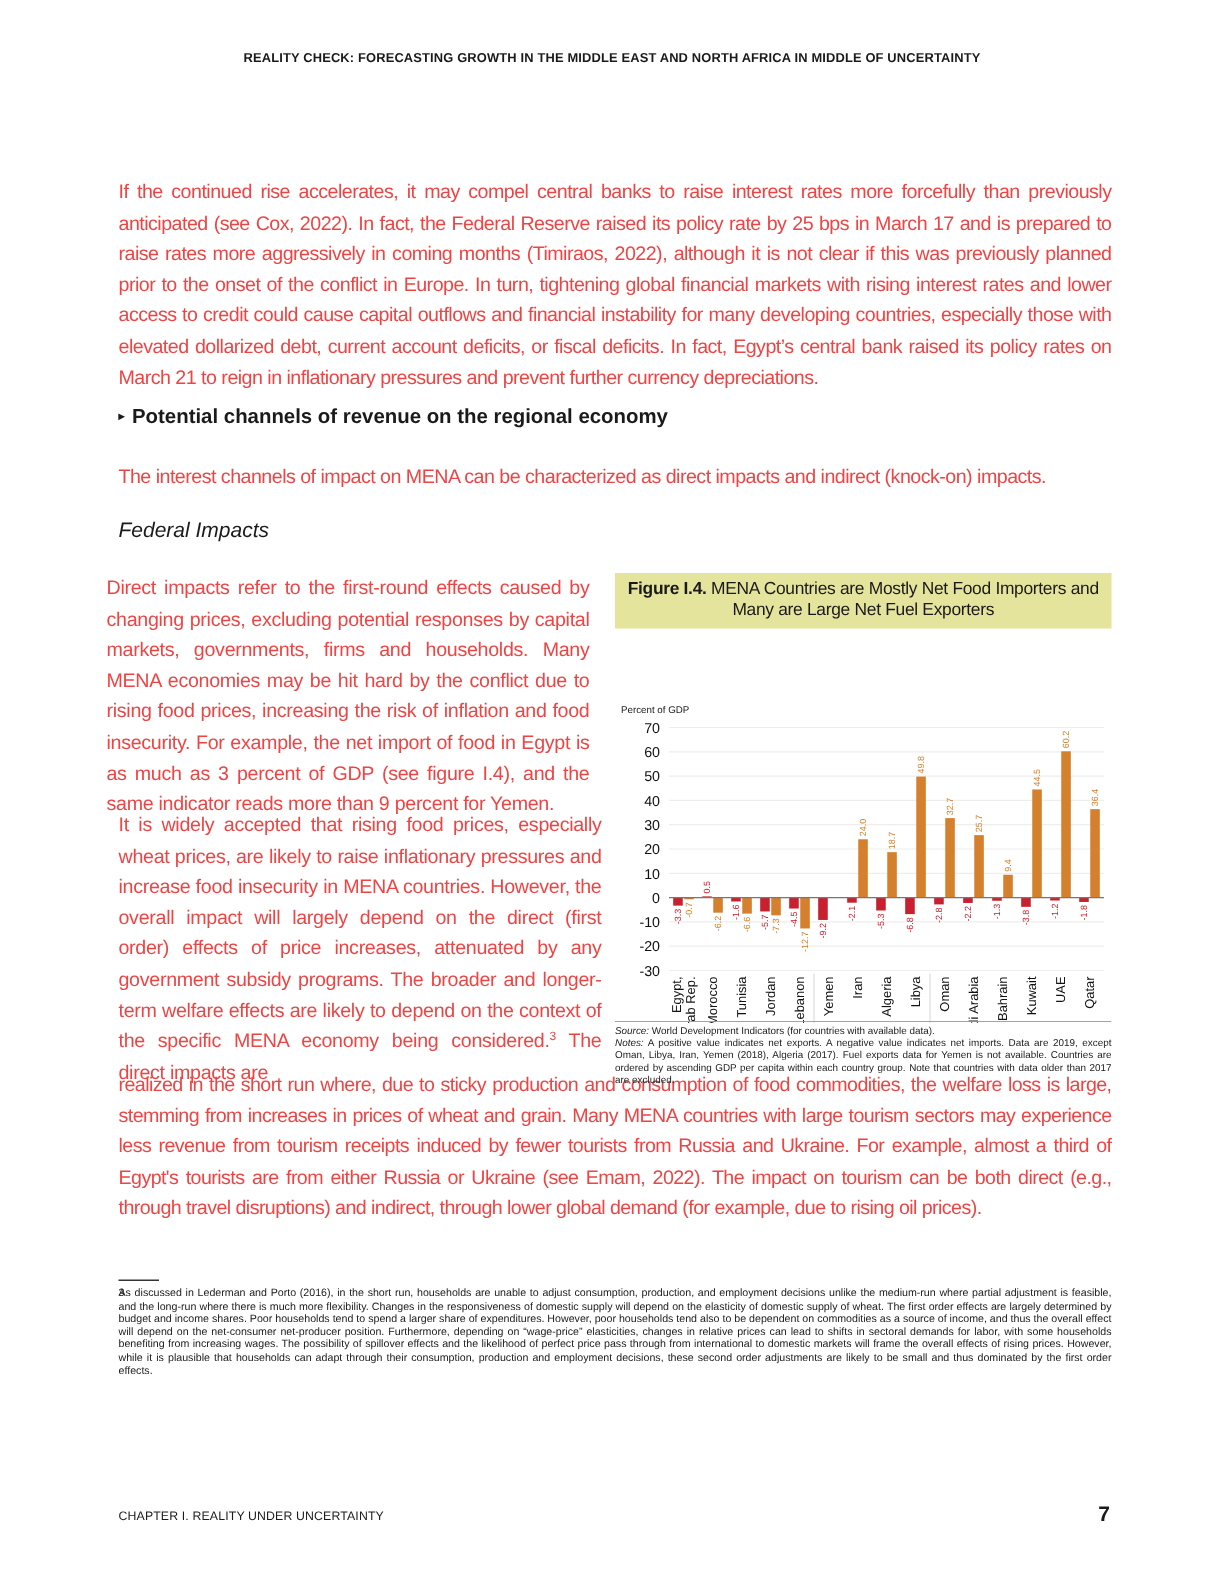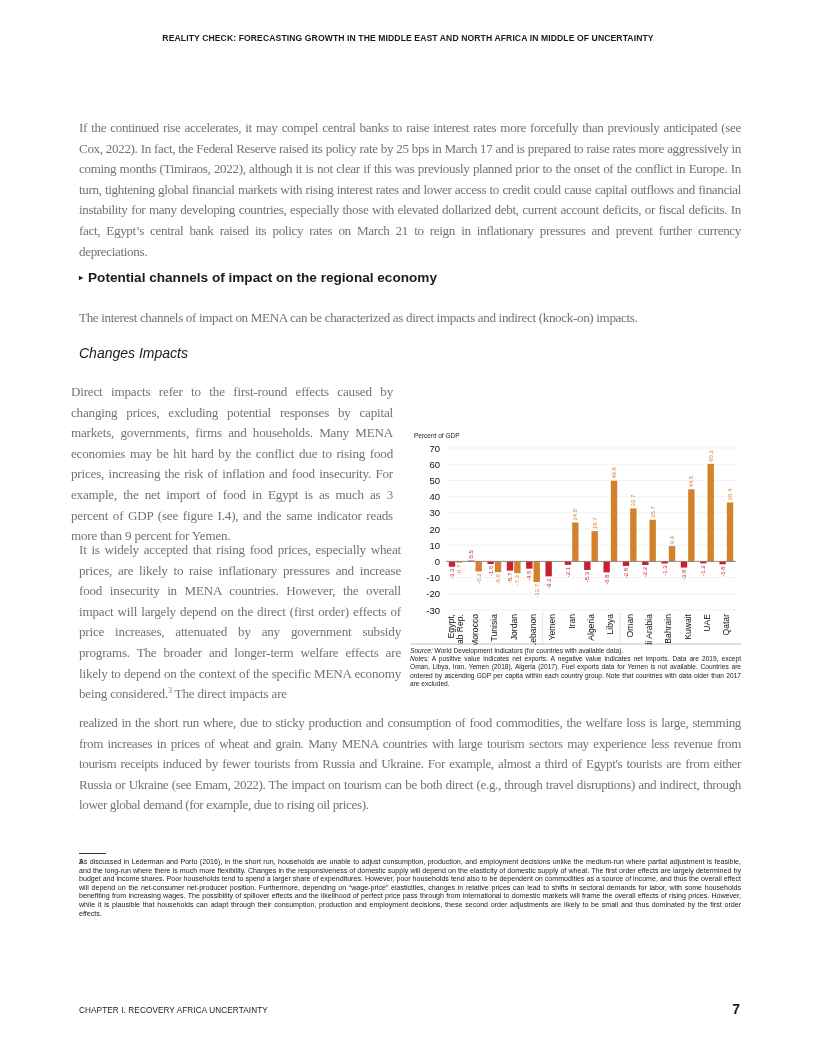--- a/index.html
+++ b/index.html
@@ -1,21 +1,21 @@
 <!DOCTYPE html>
 <html><head>
 <meta charset="utf-8">
 <style>
   html, body { margin: 0; padding: 0; background: #ffffff; }
   body { width: 816px; height: 1056px; position: relative; overflow: hidden;
          font-family: "Liberation Sans", sans-serif; color: #1a1a1a; }
   .running-head { position: absolute; top: 33px; left: 0; width: 816px; text-align: center;
          font-family: "Liberation Sans", sans-serif; font-weight: bold; font-size: 8.6px; letter-spacing: 0.1px; }
-  .body-text { font-family: Liberation Serif, serif; font-size: 13.1px; line-height: 20.6px; text-align: justify;
-         color: #737373; }
+  .body-text { font-family: Liberation Sans, sans-serif; font-size: 13.1px; line-height: 20.6px; text-align: justify;
+         color: #ef4444; }
   #para1 { position: absolute; left: 79px; top: 118px; width: 662px; font-stretch: condensed; letter-spacing: -0.35px; }
   #section-heading { position: absolute; left: 79px; top: 270px; font-weight: bold; font-size: 13.6px; }
   #section-heading .tri { font-size: 8px; margin-right: 5px; vertical-align: 2px; }
   #para2 { position: absolute; left: 79px; top: 308px; width: 662px; letter-spacing: -0.35px; }
   #subheading { position: absolute; left: 79px; top: 345px; font-style: italic; font-size: 14px; }
   #para3 { position: absolute; left: 71px; top: 382px; width: 322px; letter-spacing: -0.2px; }
   #para4 { position: absolute; left: 79px; top: 540px; width: 322px; letter-spacing: -0.2px; }
   #para5 { position: absolute; left: 79px; top: 713px; width: 662px; letter-spacing: -0.38px; }
   sup { font-size: 8px; vertical-align: 5px; line-height: 0; }
 
@@ -39,33 +39,34 @@
   #footer-left { position: absolute; left: 79px; top: 1006px; font-size: 8.2px; letter-spacing: 0.1px; }
   #footer-page { position: absolute; right: 76px; top: 1001px; font-size: 14px; font-weight: bold; }
 </style>
 </head>
 <body>
 
 <div class="running-head">REALITY CHECK: FORECASTING GROWTH IN THE MIDDLE EAST AND NORTH AFRICA IN MIDDLE OF UNCERTAINTY</div>
 
 <p id="para1" class="body-text" style="margin:0">If the continued rise accelerates, it may compel central banks to raise interest rates more forcefully than previously anticipated (see Cox, 2022). In fact, the Federal Reserve raised its policy rate by 25 bps in March 17 and is prepared to raise rates more aggressively in coming months (Timiraos, 2022), although it is not clear if this was previously planned prior to the onset of the conflict in Europe. In turn, tightening global financial markets with rising interest rates and lower access to credit could cause capital outflows and financial instability for many developing countries, especially those with elevated dollarized debt, current account deficits, or fiscal deficits. In fact, Egypt’s central bank raised its policy rates on March 21 to reign in inflationary pressures and prevent further currency depreciations.</p>
 
-<div id="section-heading"><span class="tri">▸</span><span>Potential channels of impact on the regional economy</span></div>
+<div id="section-heading"><span class="tri">▸</span><span>Potential channels of revenue on the regional economy</span></div>
 
 <p id="para2" class="body-text" style="margin:0">The interest channels of impact on MENA can be characterized as direct impacts and indirect (knock-on) impacts.</p>
 
-<div id="subheading">Changes Impacts</div>
+<div id="subheading">Federal Impacts</div>
 
 <p id="para3" class="body-text" style="margin:0">Direct impacts refer to the first-round effects caused by changing prices, excluding potential responses by capital markets, governments, firms and households. Many MENA economies may be hit hard by the conflict due to rising food prices, increasing the risk of inflation and food insecurity. For example, the net import of food in Egypt is as much as 3 percent of GDP (see figure I.4), and the same indicator reads more than 9 percent for Yemen.</p>
 
 <p id="para4" class="body-text" style="margin:0"><span>It is widely accepted that rising food prices, especially wheat prices, are likely to raise inflationary pressures and increase food insecurity in MENA countries. However, the overall impact will largely depend on the direct (first order) effects of price increases, attenuated by any government subsidy programs. The broader and longer-term welfare effects are likely to depend on the context of the specific MENA economy being considered.</span><sup>3</sup><span> The direct impacts are</span></p>
 
 <p id="para5" class="body-text" style="margin:0">realized in the short run where, due to sticky production and consumption of food commodities, the welfare loss is large, stemming from increases in prices of wheat and grain. Many MENA countries with large tourism sectors may experience less revenue from tourism receipts induced by fewer tourists from Russia and Ukraine. For example, almost a third of Egypt's tourists are from either Russia or Ukraine (see Emam, 2022). The impact on tourism can be both direct (e.g., through travel disruptions) and indirect, through lower global demand (for example, due to rising oil prices).</p>
 
 <div id="figure">
+  <div id="fig-title"><b>Figure I.4.</b> <span>MENA Countries are Mostly Net Food Importers and Many are Large Net Fuel Exporters</span></div>
   <div id="chart-wrap">
     <svg id="chart-svg" width="331" height="215" xmlns="http://www.w3.org/2000/svg">
         <text x="4" y="8" font-size="6.5" fill="#222" font-family="Liberation Sans, sans-serif">Percent of GDP</text>
         <line x1="36" x2="326" y1="18" y2="18" stroke="#eeeeee" stroke-width="0.8"></line>
         <text x="30" y="21.5" font-size="9.5" fill="#111" text-anchor="end" font-family="Liberation Sans, sans-serif">70</text>
         <line x1="36" x2="326" y1="34.2" y2="34.2" stroke="#eeeeee" stroke-width="0.8"></line>
         <text x="30" y="37.7" font-size="9.5" fill="#111" text-anchor="end" font-family="Liberation Sans, sans-serif">60</text>
         <line x1="36" x2="326" y1="50.4" y2="50.4" stroke="#eeeeee" stroke-width="0.8"></line>
         <text x="30" y="53.9" font-size="9.5" fill="#111" text-anchor="end" font-family="Liberation Sans, sans-serif">50</text>
         <line x1="36" x2="326" y1="66.6" y2="66.6" stroke="#eeeeee" stroke-width="0.8"></line>
@@ -178,14 +179,14 @@
     <div><i>Notes:</i><span> A positive value indicates net exports. A negative value indicates net imports. Data are 2019, except Oman, Libya, Iran, Yemen (2018), Algeria (2017). Fuel exports data for Yemen is not available. Countries are ordered by ascending GDP per capita within each country group. Note that countries with data older than 2017 are excluded.</span></div>
   </div>
 </div>
 
 <div id="fn-rule"></div>
 <div id="footnote">
   <span class="fn-num">3</span>
   <span class="fn-text">As discussed in Lederman and Porto (2016), in the short run, households are unable to adjust consumption, production, and employment decisions unlike the medium-run where partial adjustment is feasible, and the long-run where there is much more flexibility. Changes in the responsiveness of domestic supply will depend on the elasticity of domestic supply of wheat. The first order effects are largely determined by budget and income shares. Poor households tend to spend a larger share of expenditures. However, poor households tend also to be dependent on commodities as a source of income, and thus the overall effect will depend on the net-consumer net-producer position. Furthermore, depending on “wage-price” elasticities, changes in relative prices can lead to shifts in sectoral demands for labor, with some households benefiting from increasing wages. The possibility of spillover effects and the likelihood of perfect price pass through from international to domestic markets will frame the overall effects of rising prices. However, while it is plausible that households can adapt through their consumption, production and employment decisions, these second order adjustments are likely to be small and thus dominated by the first order effects.</span>
 </div>
 
-<div id="footer-left">CHAPTER I. RECOVERY AFRICA UNCERTAINTY</div>
+<div id="footer-left">CHAPTER I. REALITY UNDER UNCERTAINTY</div>
 <div id="footer-page">7</div>
 
 </body></html>

